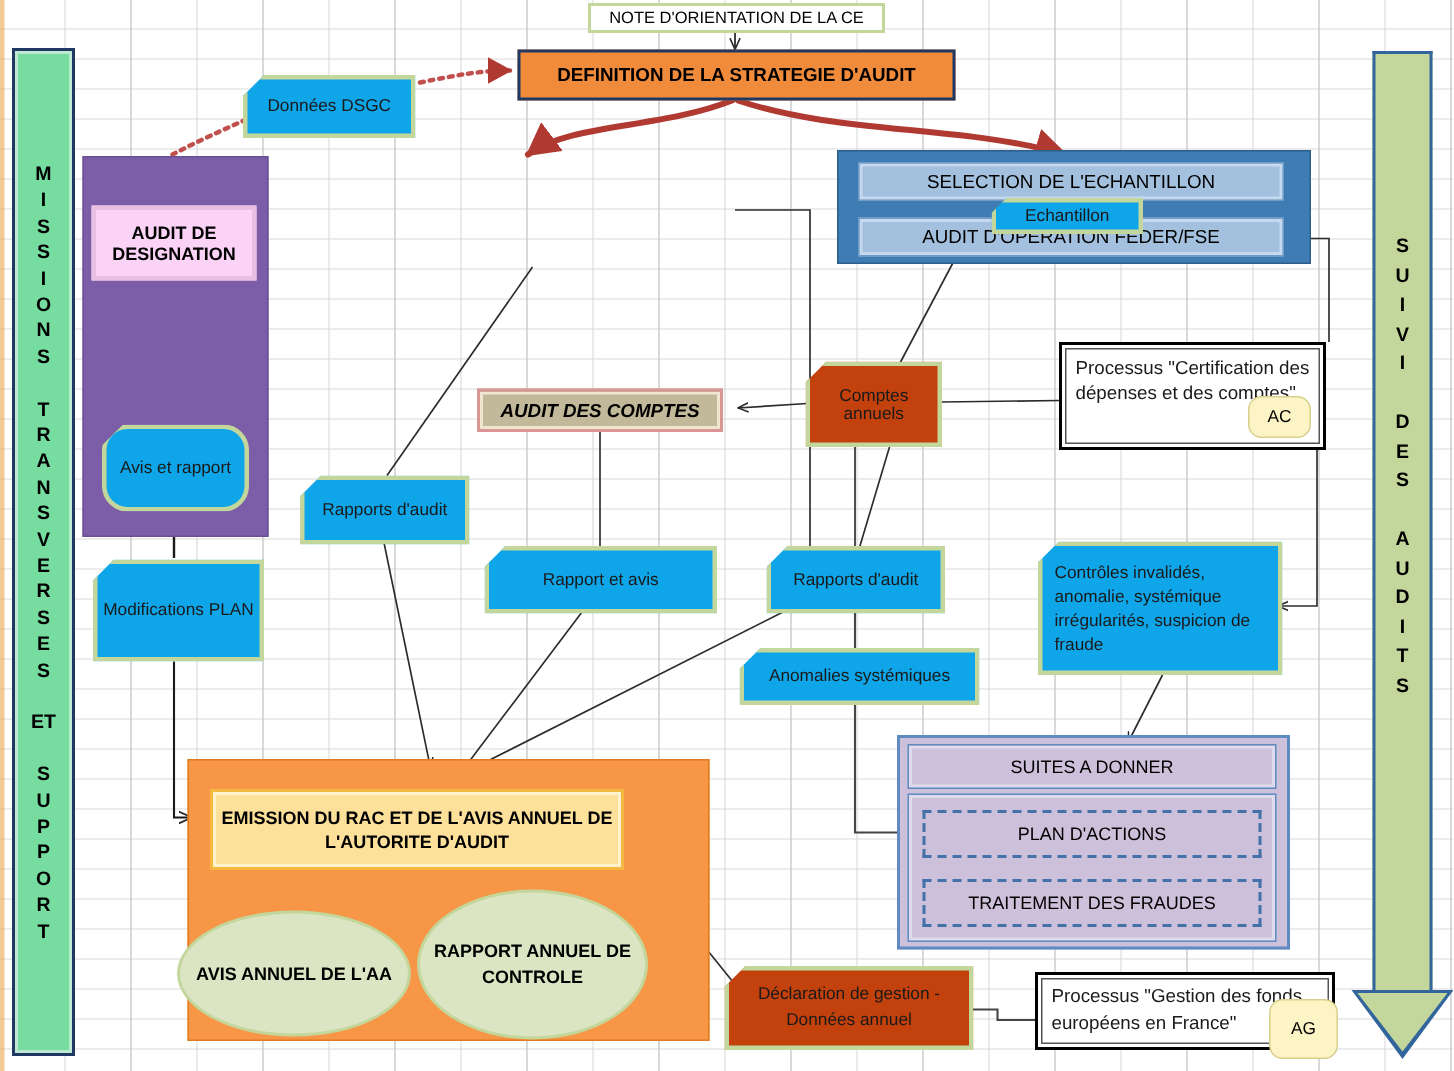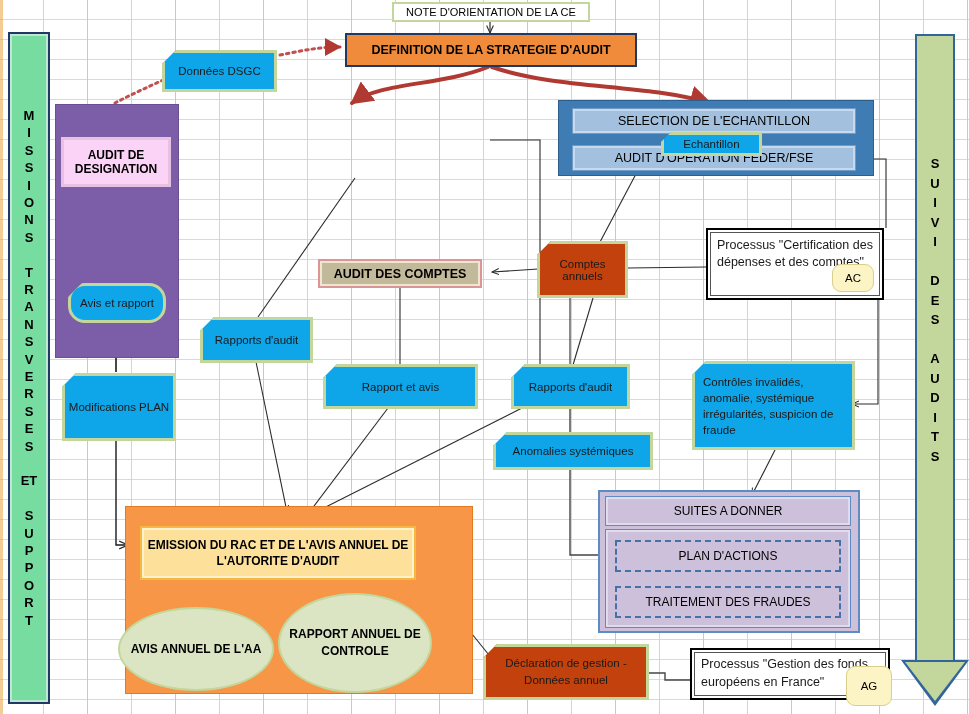--- a/index.html
+++ b/index.html
@@ -241,32 +241,32 @@
     </div>
   </div>
   <div class="node callout t115" style="left:661px;top:132px;width:101px;height:24px;clip-path:polygon(10px 0,100% 0,100% 100%,0 100%,0 10px);">
     <span class="lbl">Echantillon</span>
   </div>
 
   <div class="node box-purple" style="left:55px;top:104px;width:124px;height:254px;"></div>
   <div class="node box-pink t12 bold" style="left:61px;top:137px;width:110px;height:50px;">
     <span class="lbl">AUDIT DE DESIGNATION</span>
   </div>
-  <div class="node callout t115" style="left:68px;top:283px;width:98px;height:40px;border-radius:17px;">
+  <div class="node callout t115" style="left:68px;top:283px;width:98px;height:58px;border-radius:17px;">
     <span class="lbl">Avis et rapport</span>
   </div>
   <div class="node callout t115" style="left:62px;top:373px;width:114px;height:68px;">
     <span class="lbl">Modifications PLAN</span>
   </div>
 
   <div class="node callout t115" style="left:200px;top:317px;width:113px;height:46px;">
     <span class="lbl">Rapports d'audit</span>
   </div>
 
-  <div class="node box-comptes t13 bold" style="left:318px;top:259px;width:164px;height:29px;">
+  <div class="node box-comptes t13 bold" style="left:318px;top:259px;width:164px;height:29px;font-style:italic;">
     <span class="lbl">AUDIT DES COMPTES</span>
   </div>
 
   <div class="node callout t115" style="left:323px;top:364px;width:155px;height:45px;">
     <span class="lbl">Rapport  et avis</span>
   </div>
 
   <div class="node callout t115" style="left:511px;top:364px;width:119px;height:45px;">
     <span class="lbl">Rapports d'audit</span>
   </div>

